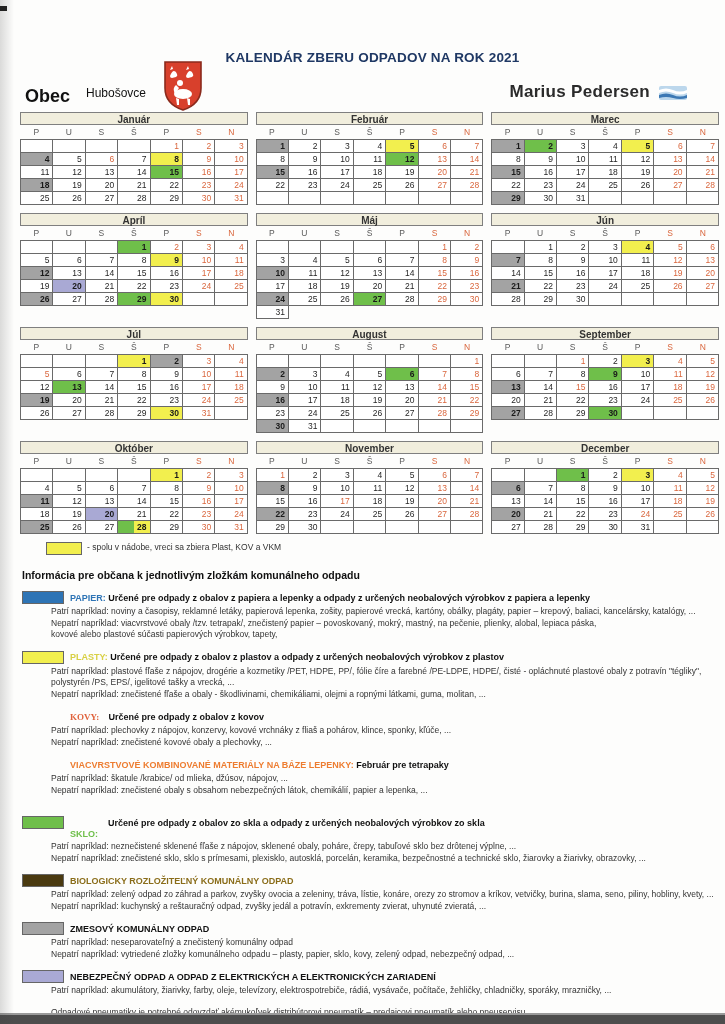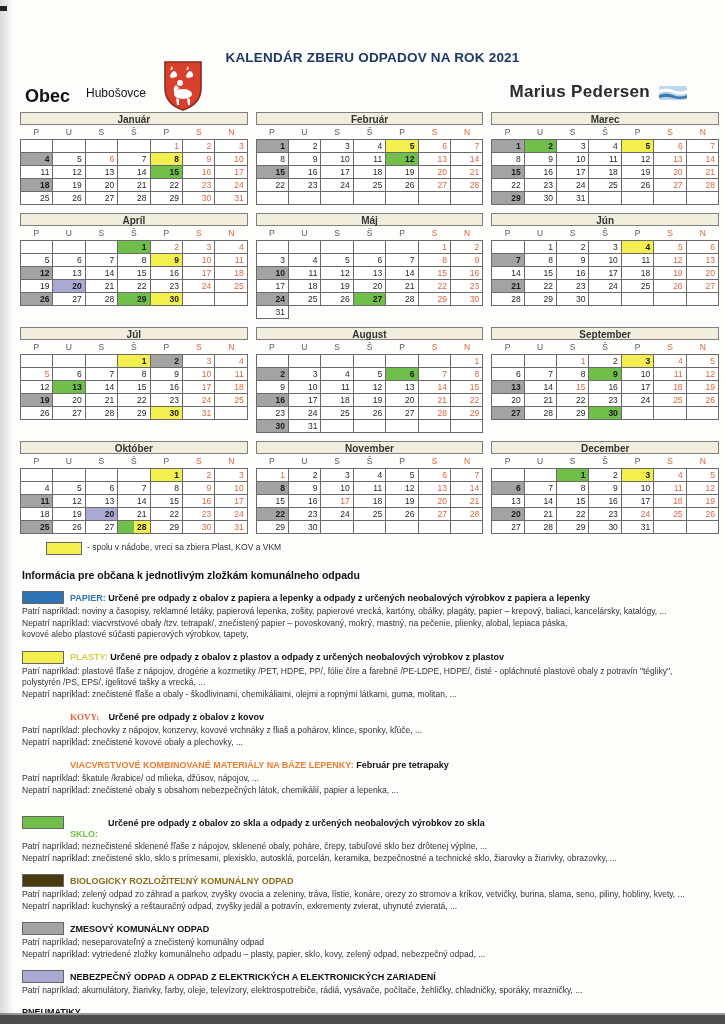--- a/index.html
+++ b/index.html
@@ -75,21 +75,21 @@
   .sections{margin:10px 10px 0 22px;}
   .sec{margin-bottom:10px;}
   .sec-head{font-size:9px;margin-bottom:2px;display:flex;align-items:center;flex-wrap:wrap;}
   .swatch{
     display:inline-block;width:40px;height:11px;border:1px solid #666;
     margin-right:6px;flex:0 0 auto;
   }
   .swatch.ghost{background:transparent;border-color:transparent;}
   .sec-title{font-weight:bold;white-space:pre;}
   .sec-sub{font-weight:bold;color:#111;white-space:pre-wrap;}
-  .sec-line{font-size:8.5px;color:#333;line-height:11.5px;}
+  .sec-line{font-size:8.5px;color:#333;line-height:11.5px;margin-left:29px;}
 
   
   .footer-bar{
     position:absolute;left:0;right:0;bottom:0;height:9px;background:#4d4d4d;
   }
   .footer-bar::before{
     content:"";position:absolute;left:0;right:0;top:-2px;height:2px;background:#9a9a9a;
   }
 </style>
 </head>
@@ -805,20 +805,17 @@
       <div class="sec-line">Nepatrí napríklad: vytriedené zložky komunálneho odpadu – plasty, papier, sklo, kovy, zelený odpad, nebezpečný odpad, ...</div>
     </div>
     <div class="sec">
       <div class="sec-head">
         <span class="swatch" style="background: rgb(169, 169, 212);"></span>
         <span class="sec-title" style="color: rgb(17, 17, 17);">NEBEZPEČNÝ ODPAD A ODPAD Z ELEKTRICKÝCH A ELEKTRONICKÝCH ZARIADENÍ</span>
       </div>
       <div class="sec-line">Patrí napríklad: akumulátory, žiarivky, farby, oleje, televízory, elektrospotrebiče, rádiá, vysávače, počítače, žehličky, chladničky, sporáky, mrazničky, ...</div>
     </div>
     <div class="sec">
-      <div class="sec-head">
-        <span class="sec-title" style="color: rgb(17, 17, 17);">PNEUMATIKY</span>
-      </div>
       <div class="sec-line">Odpadové pneumatiky je potrebné odovzdať akémukoľvek distribútorovi pneumatík – predajcovi pneumatík alebo pneuservisu</div>
     </div>
   </div>
 
 <div class="footer-bar"></div>
 
 </body></html>

